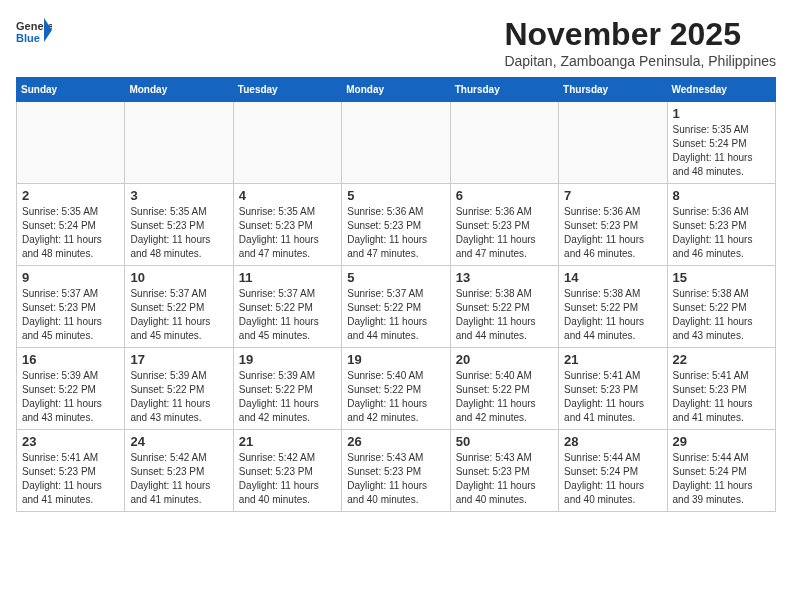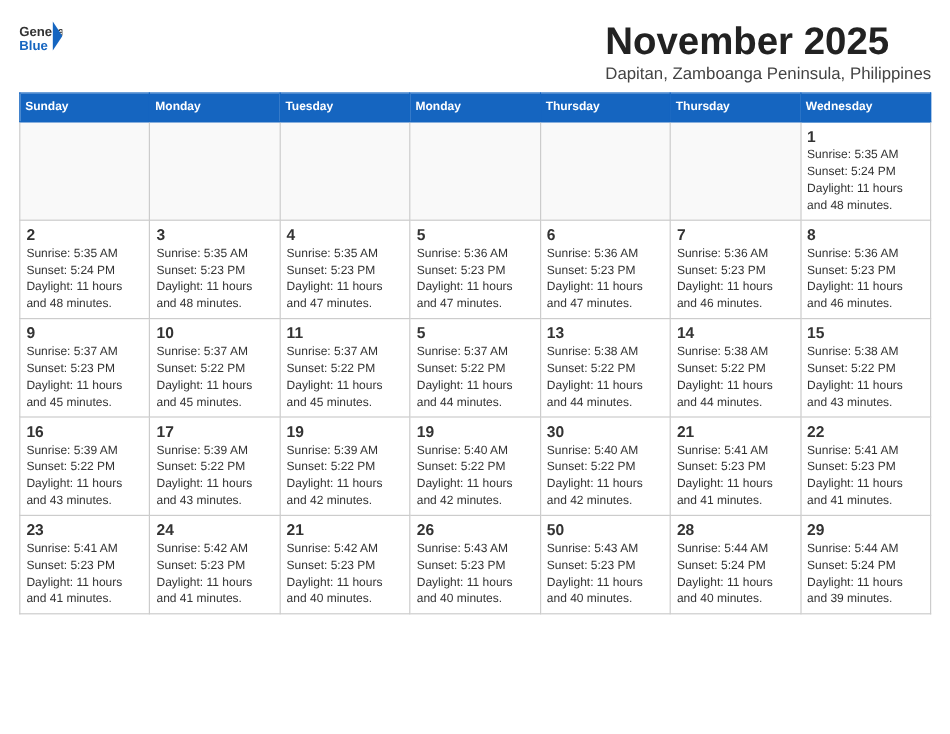--- a/index.html
+++ b/index.html
@@ -225,21 +225,21 @@
 Sunset: 5:22 PM
 Daylight: 11 hours and 42 minutes.</div>
         </td>
         <td>
           <span class="day-number">19</span>
           <div class="cell-text" style="white-space: pre-line;">Sunrise: 5:40 AM
 Sunset: 5:22 PM
 Daylight: 11 hours and 42 minutes.</div>
         </td>
         <td>
-          <span class="day-number">30</span>
+          <span class="day-number">20</span>
           <div class="cell-text" style="white-space: pre-line;">Sunrise: 5:40 AM
 Sunset: 5:22 PM
 Daylight: 11 hours and 42 minutes.</div>
         </td>
         <td>
           <span class="day-number">21</span>
           <div class="cell-text" style="white-space: pre-line;">Sunrise: 5:41 AM
 Sunset: 5:23 PM
 Daylight: 11 hours and 41 minutes.</div>
         </td>

